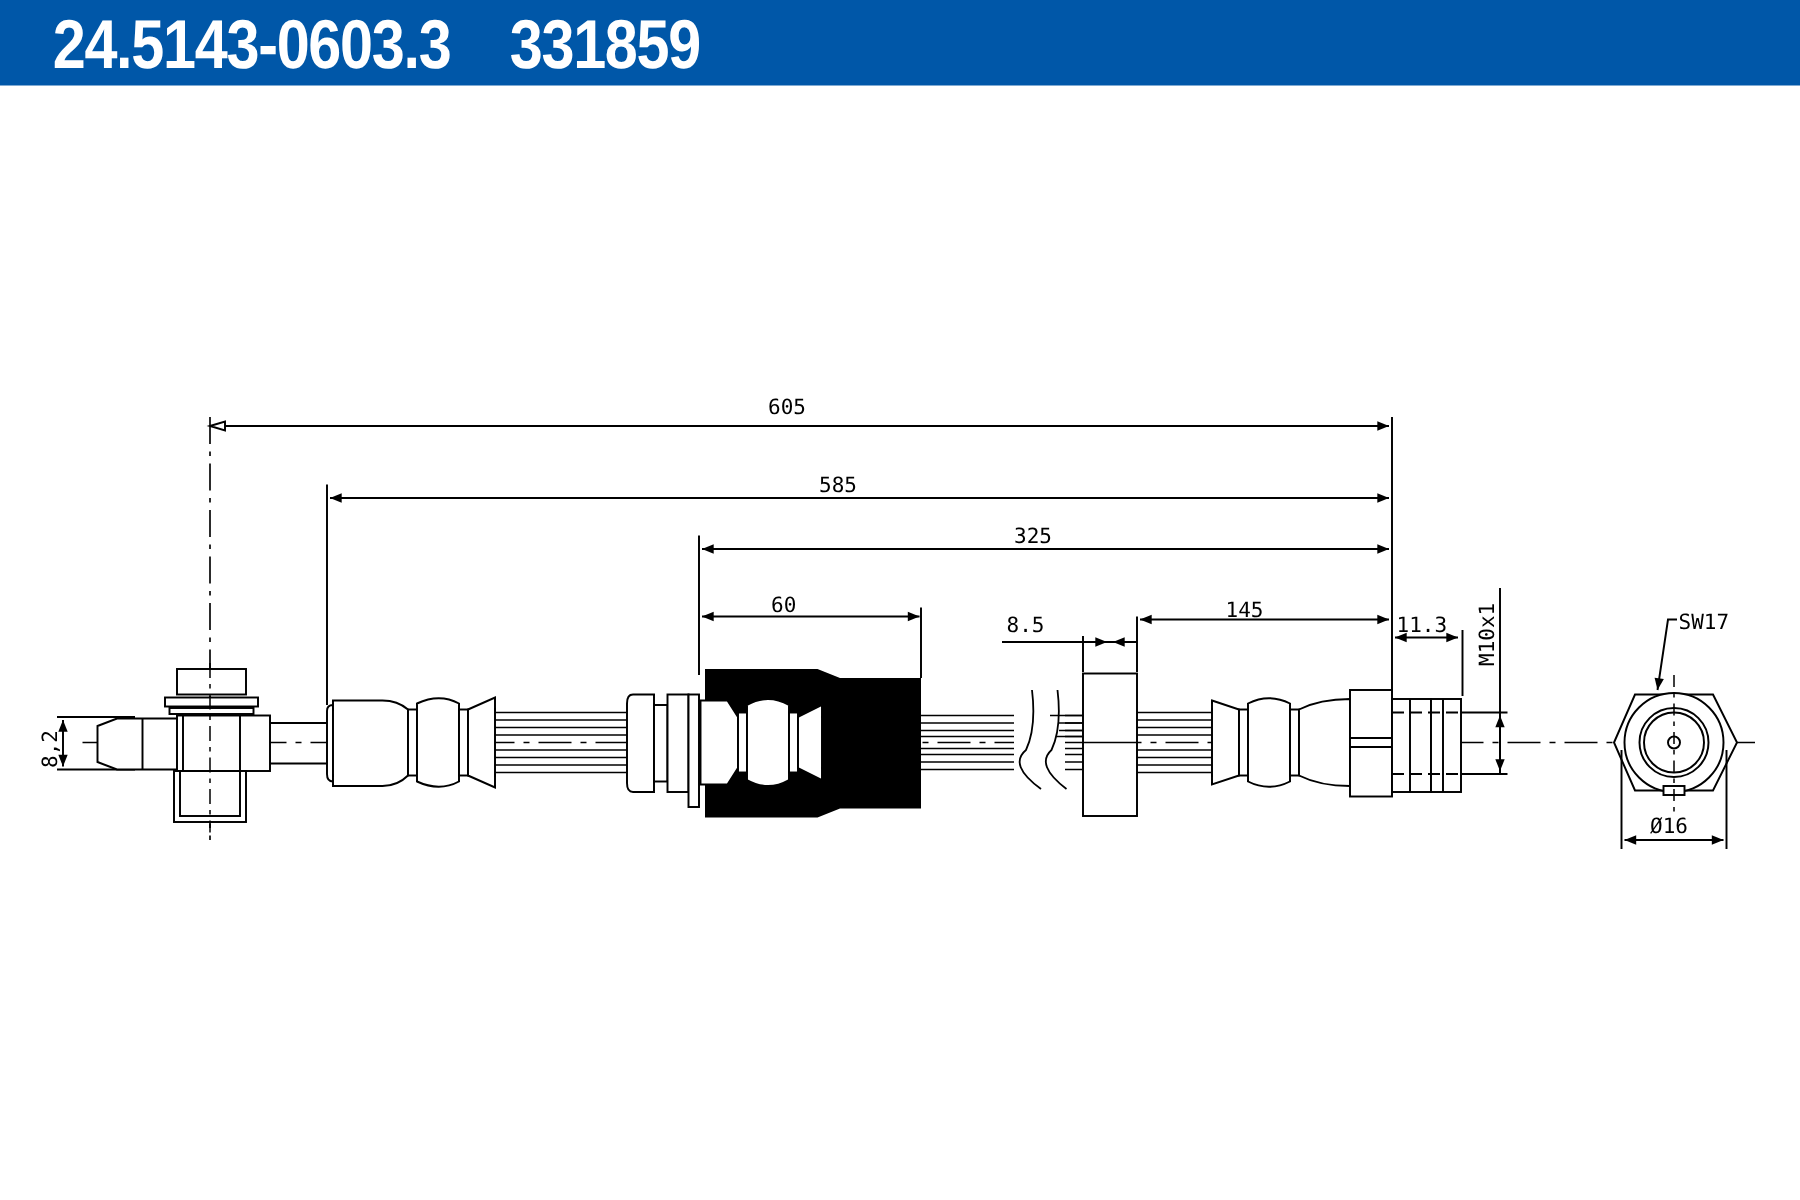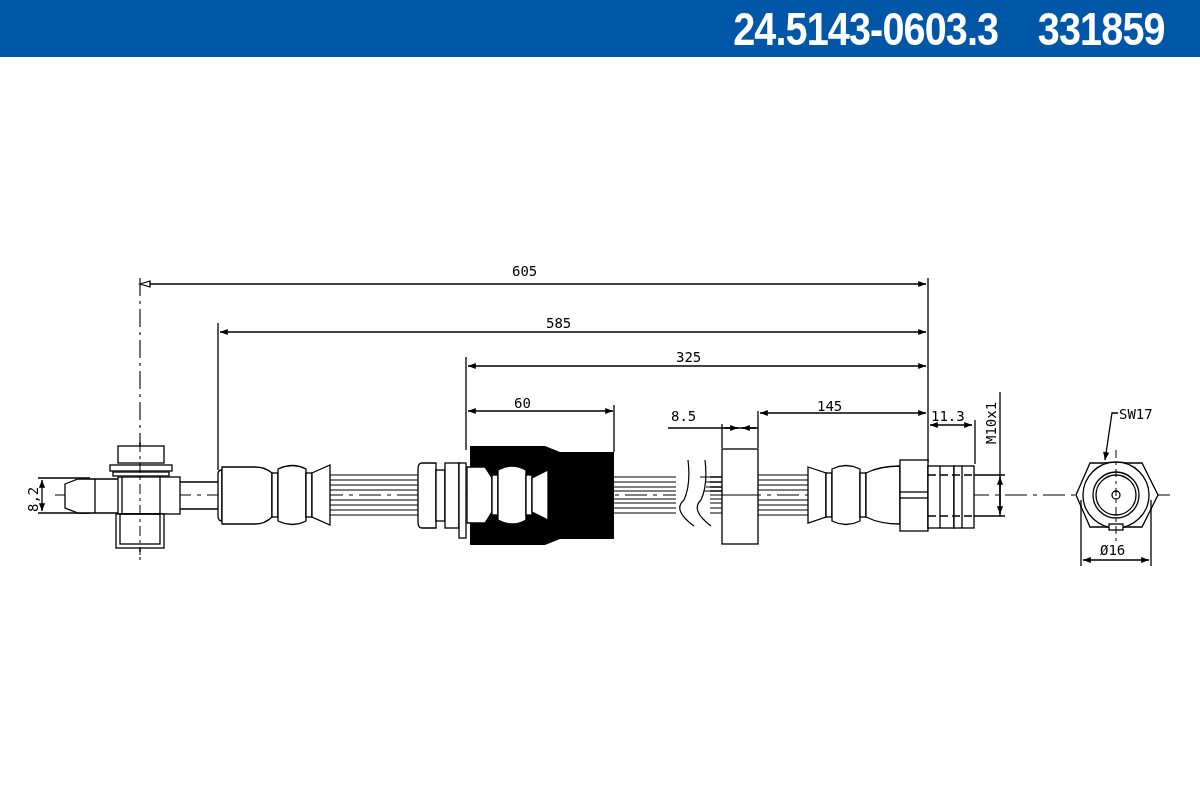--- a/index.html
+++ b/index.html
@@ -1,20 +1,20 @@
 <!DOCTYPE html>
 <html><head>
   <meta charset="utf-8">
   <style>
     html, body { margin: 0; padding: 0; background: #ffffff; }
     body { width: 1200px; height: 800px; position: relative; overflow: hidden; font-family: "Liberation Sans", sans-serif; }
     .header {
       position: absolute; left: 0; top: 0; width: 1200px; height: 57px;
       background: #0057a8; color: #ffffff;
-      display: flex; align-items: center; justify-content: flex-end;
+      display: flex; align-items: center; justify-content: flex-start;
     }
     .header-text {
       font-family: "Liberation Sans", sans-serif; font-weight: bold;
       font-size: 46px; letter-spacing: -1px; transform: scaleX(0.86); white-space: pre;
       display: flex; gap: 46px;
     }
     .drawing { position: absolute; left: 0; top: 57px; width: 1008px; height: 743px; }
     svg text { font-family: "DejaVu Sans Mono", monospace; font-size: 14px; fill: #000; }
   </style>
 </head>

